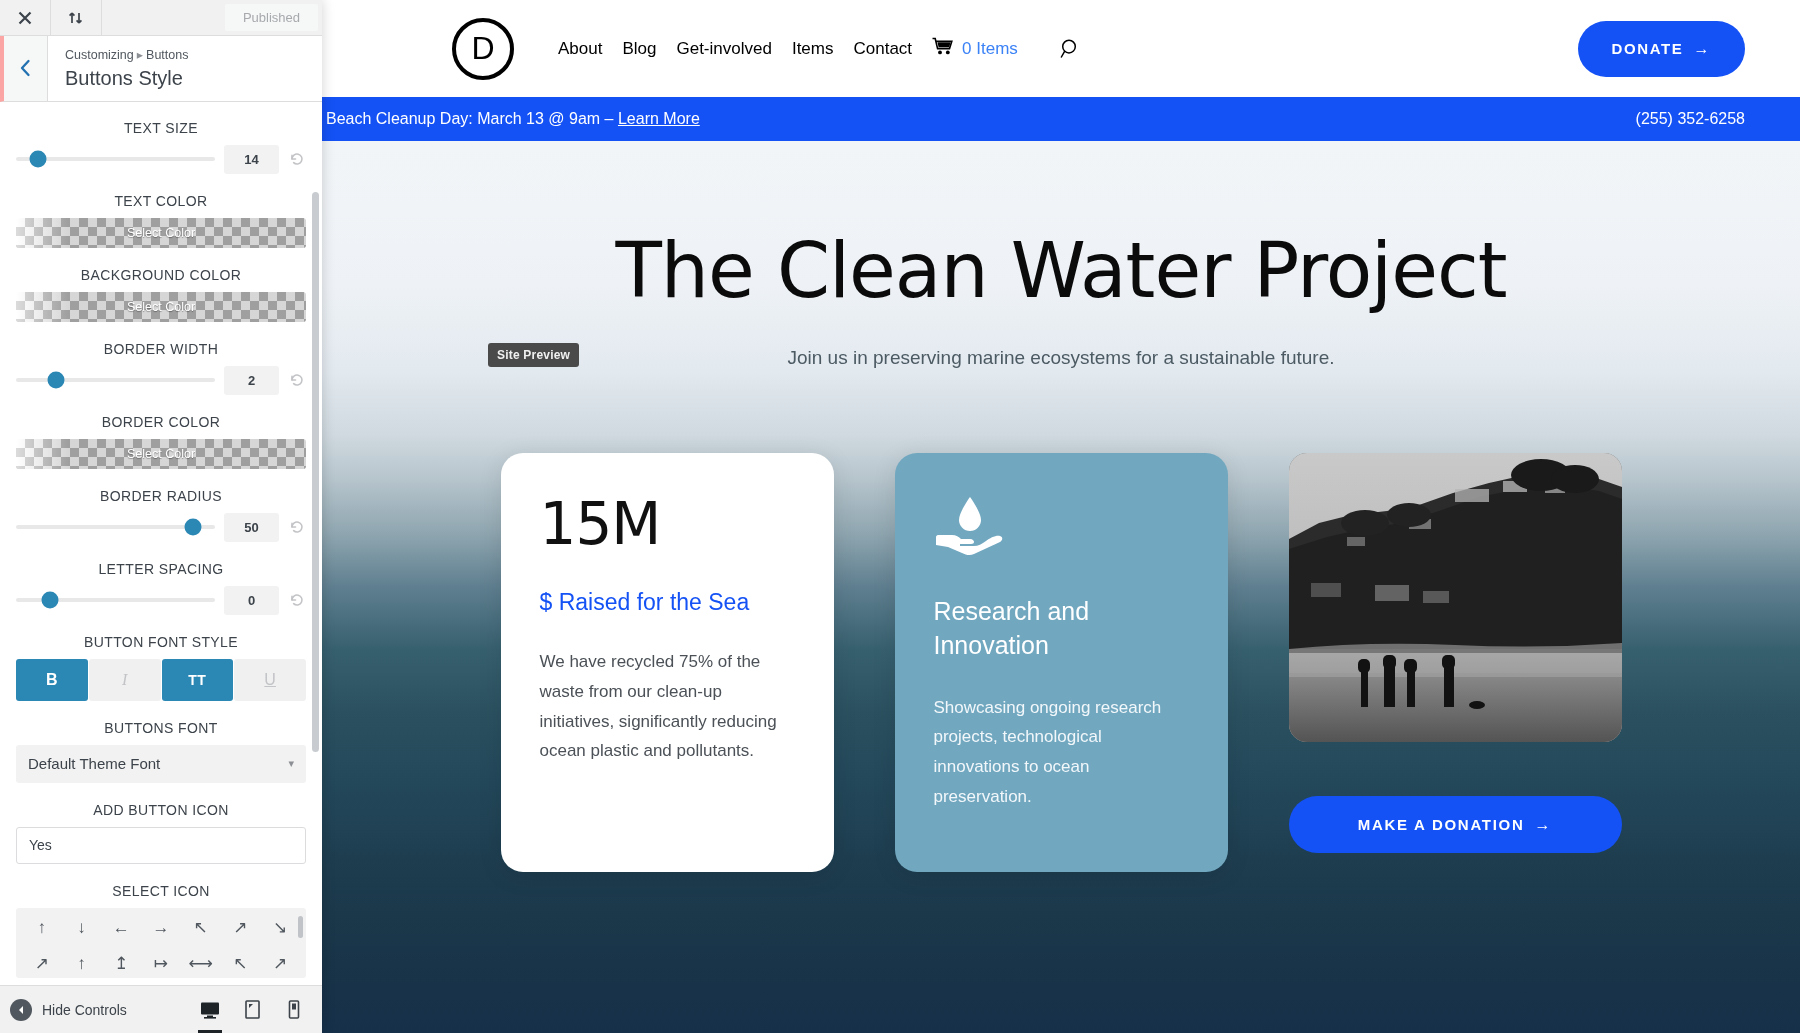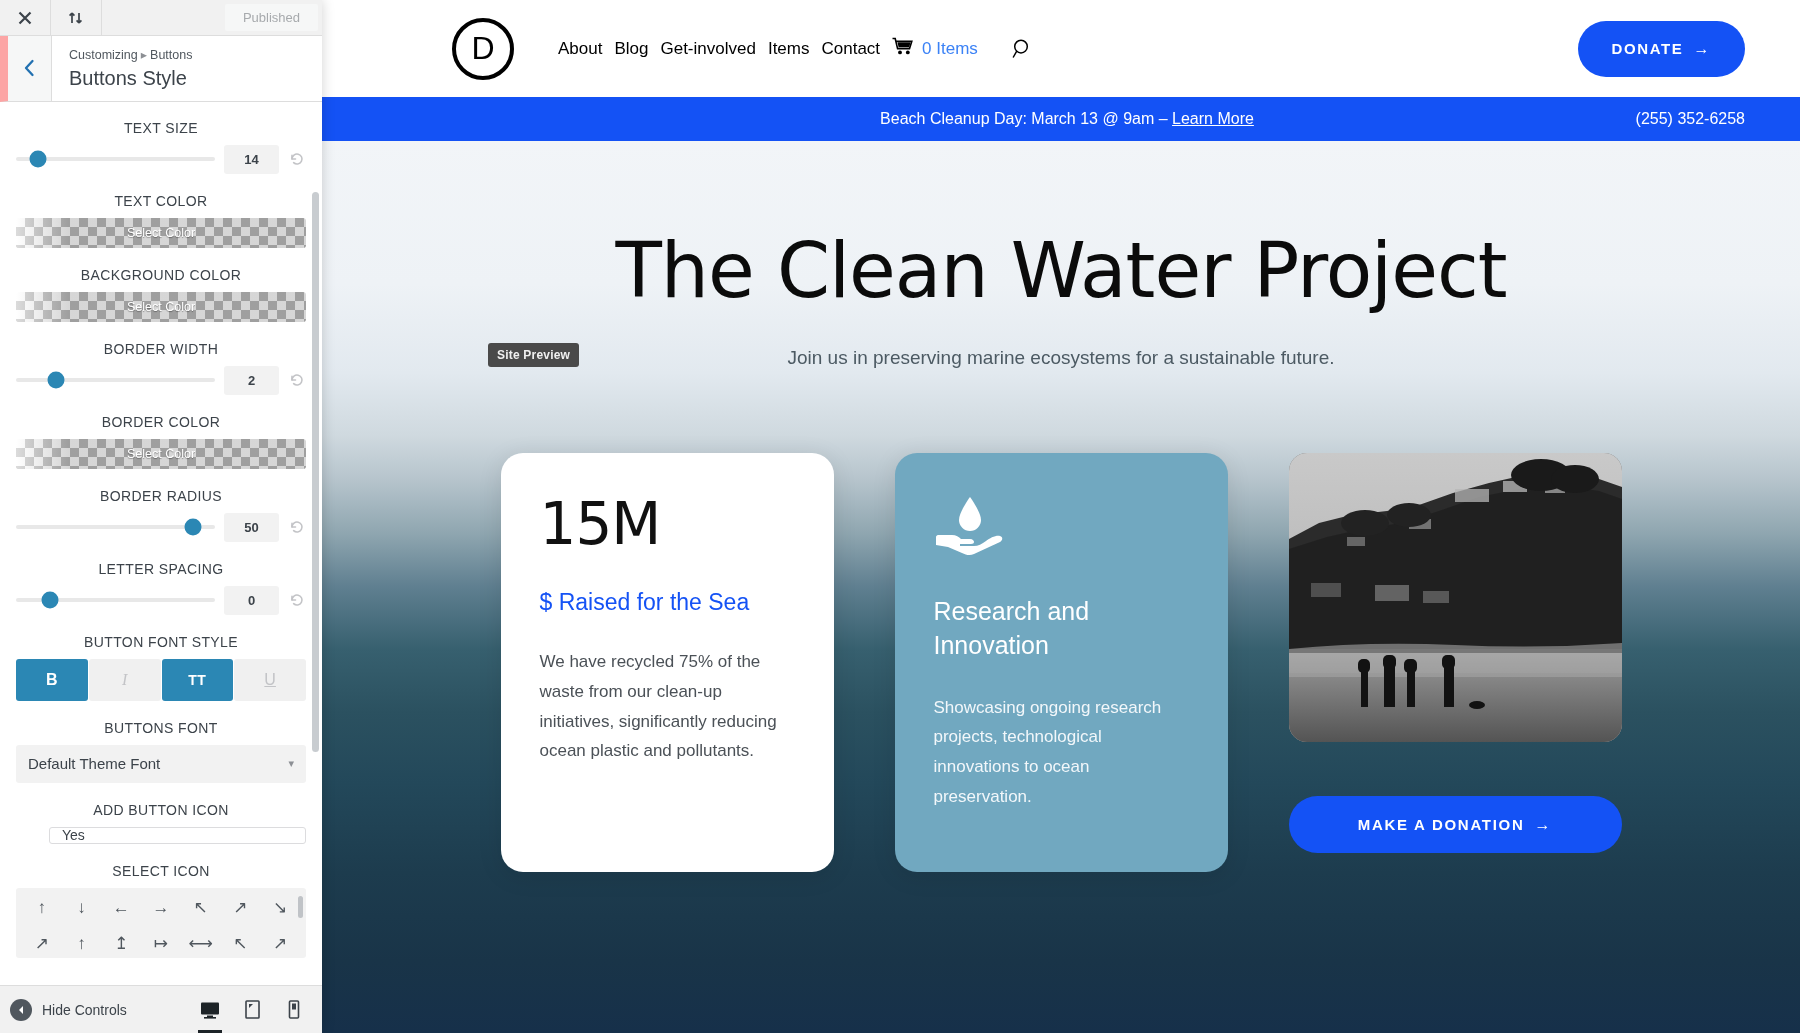--- a/index.html
+++ b/index.html
@@ -38,21 +38,21 @@
     display: flex; align-items: center; justify-content: center;
     padding: 0 18px; margin: 4px 4px 4px 0;
     background: #f6f7f7; color: #a7aaad;
     font-size: 13px; border-radius: 2px;
   }
 
   .cz-header {
     display: flex; align-items: stretch;
     background: #fff;
     border-bottom: 1px solid #ddd;
-    border-left: 8px solid #fca5a5;
+    border-left: 4px solid #fca5a5;
     min-height: 65px;
   }
   .cz-back {
     width: 44px; display: flex; align-items: center; justify-content: center;
     background: #f6f7f7; border-right: 1px solid #ddd;
     color: #2271b1; cursor: pointer;
   }
   .cz-header-txt { padding: 10px 0 10px 17px; display:flex; flex-direction: column; justify-content:center;}
   .cz-crumb { font-size: 12.5px; color: #50575e; line-height: 1.5; }
   .cz-crumb .sep { color: #8c8f94; padding: 0 3px; }
@@ -122,23 +122,23 @@
   .fs-tt { font-weight: bold; font-size: 14px; letter-spacing: 0.5px; }
   .fs-u { text-decoration: underline; }
 
   .select-box {
     height: 38px; background: #f2f2f2; border-radius: 3px;
     display: flex; align-items: center; justify-content: space-between;
     padding: 0 12px; font-size: 15px; color: #3c434a; cursor: pointer;
   }
   .select-caret { color: #8c8f94; font-size: 11px; }
   .text-input {
-    height: 17px; background: #fff; border: 1px solid #dcdcde; border-radius: 3px;
+    height: 37px; background: #fff; border: 1px solid #dcdcde; border-radius: 3px;
     display: flex; align-items: center; padding: 4px 12px;
-    font-size: 14px; color: #3c434a; cursor: text; margin-left: 33px;
+    font-size: 14px; color: #3c434a; cursor: text;
   }
   .icon-grid-wrap {
     position: relative; background: #f2f2f2; border-radius: 3px;
     padding: 9px 6px; overflow: hidden; height: 70px;
   }
   .icon-grid { display: grid; grid-template-columns: repeat(7, 1fr); row-gap: 14px; }
   .icon-cell {
     display: flex; align-items: center; justify-content: center;
     font-size: 17px; color: #50575e; cursor: pointer; height: 22px;
   }
@@ -181,41 +181,41 @@
     padding: 0 55px 0 0;
   }
   .nav-inner { display: flex; align-items: center; width: 100%; padding-left: 130px; }
   .logo-d {
     width: 62px; height: 62px; border: 4px solid #000; border-radius: 50%;
     display: flex; align-items: center; justify-content: center;
     font-size: 32px; font-weight: 500; color: #000;
     font-family: "Liberation Sans", sans-serif;
     margin-right: 44px; flex: none;
   }
-  .nav-links { display: flex; align-items: center; gap: 12px; }
+  .nav-links { display: flex; align-items: center; gap: 20px; }
   .nav-link { font-size: 17px; color: #000; cursor: pointer; white-space: nowrap; }
   .nav-cart { display: flex; align-items: center; gap: 8px; cursor: pointer; }
   .cart-count { font-size: 17px; color: #3b82f6; }
   .nav-search { margin-left: 22px; cursor: pointer; display:flex; }
   .nav-spacer { flex: 1; }
   .donate-btn {
     background: #1452f5; color: #fff; border-radius: 40px;
     padding: 0 34px; height: 56px;
     display: flex; align-items: center; gap: 10px;
     font-size: 15px; font-weight: bold; letter-spacing: 1.6px;
     cursor: pointer; white-space: nowrap;
   }
 
   .announce {
     background: #1452f5; height: 44px;
     display: flex; align-items: center; position: relative; z-index: 5;
     padding: 0 55px 0 0;
   }
   .announce-text {
-    position: absolute; left: 12px; right: 0; text-align: center;
+    position: absolute; left: 4px; right: 0; 
     font-size: 16px; color: #fff;
   }
   .announce-text a { color: #fff; text-decoration: underline; cursor: pointer; }
   .announce-phone {
     margin-left: auto; font-size: 16px; color: #fff; position: relative; z-index: 2;
   }
 
   .hero {
     position: relative; height: 892px; overflow: hidden;
     background:

